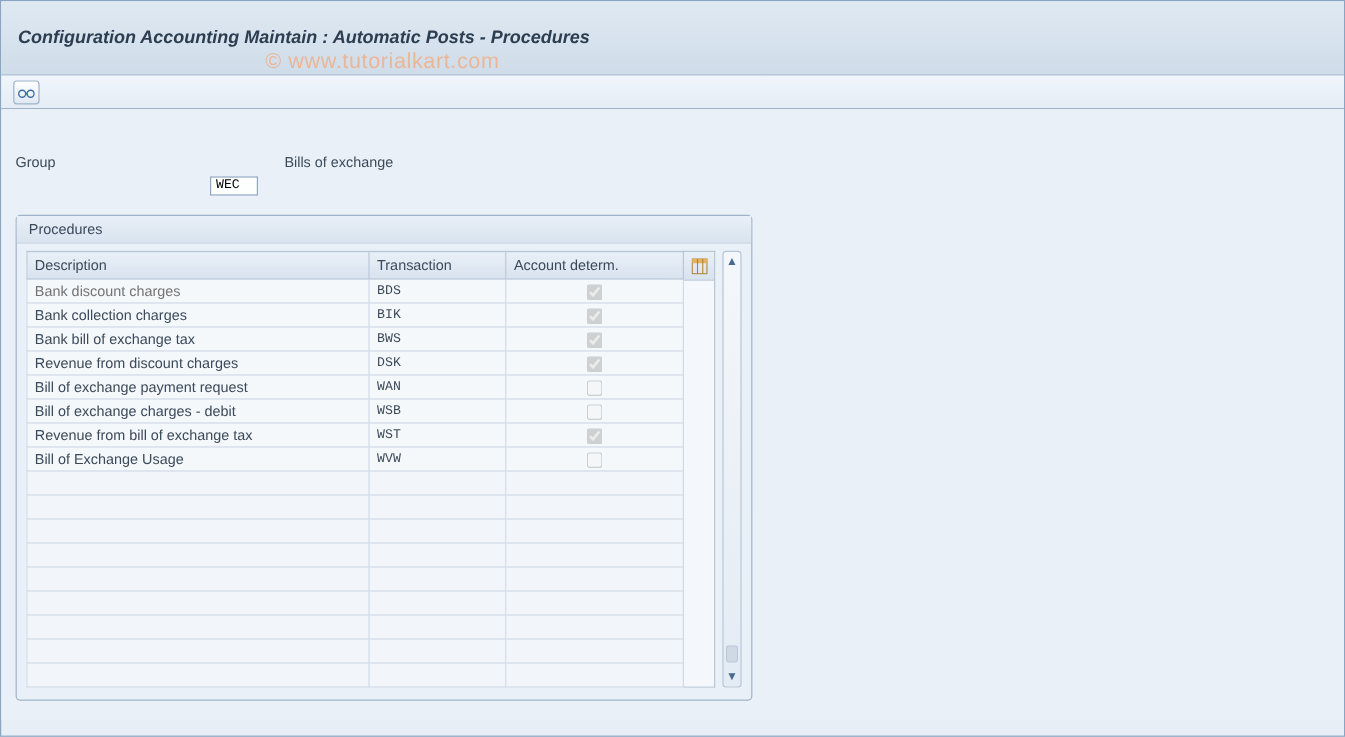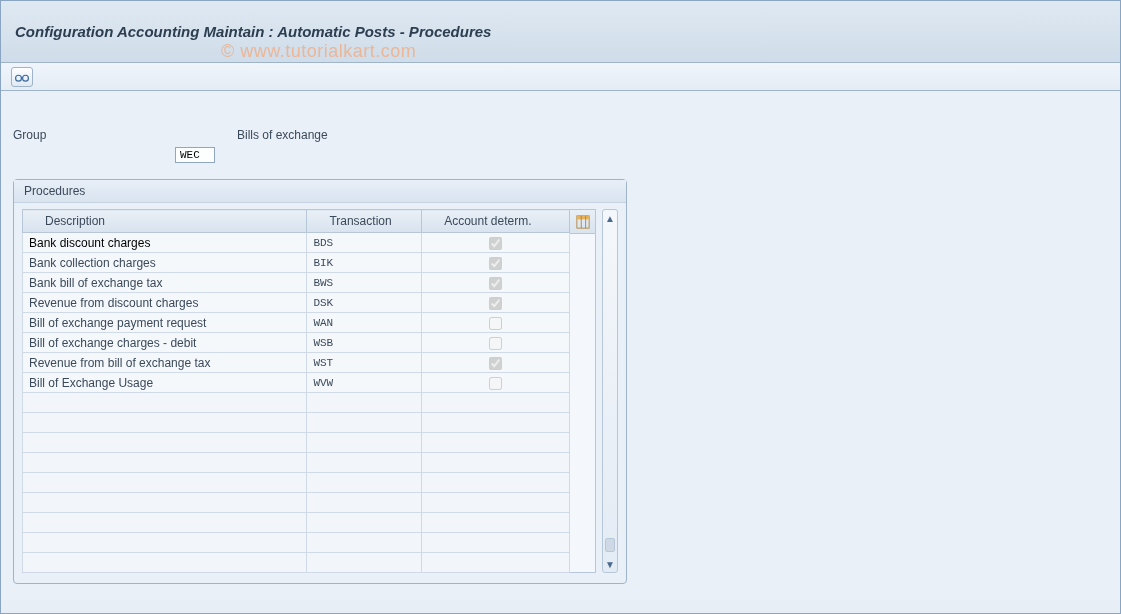--- a/index.html
+++ b/index.html
@@ -87,40 +87,40 @@
     }
     table {
       border-collapse: collapse;
       width: 555px;
       background: #fff;
     }
     th {
       background: linear-gradient(to bottom,#e9eff6,#d8e3ef);
       border: 1px solid #b8c7d8;
       text-align: left;
-      padding: 4px 22px;
+      padding: 4px 6px;
       font-weight: normal;
       color: #3b4a5a;
       font-size: 12px;
       height: 22px;
     }
     th.col-desc{ width:290px;}
     th.col-tx{ width:115px;}
     th.col-acc{ width:150px; text-align:left;}
     td {
       border: 1px solid #cfdae6;
       padding: 2px 6px;
       height: 20px;
       font-size: 12px;
       color: #3b4a5a;
       background: #f5f8fb;
     }
     td.tx { font-family: "Courier New", monospace; font-size:11px;}
     td.acc { text-align:center;}
-    td a{ color:#000000; text-decoration:none;}
+    td a{ color:#737373; text-decoration:none;}
     .chk {
       width:13px; height:13px;
       vertical-align:middle;
     }
     .settings-col{
       width: 26px;
       display:flex; flex-direction:column;
       border:1px solid #b8c7d8;
       border-left:none;
     }

